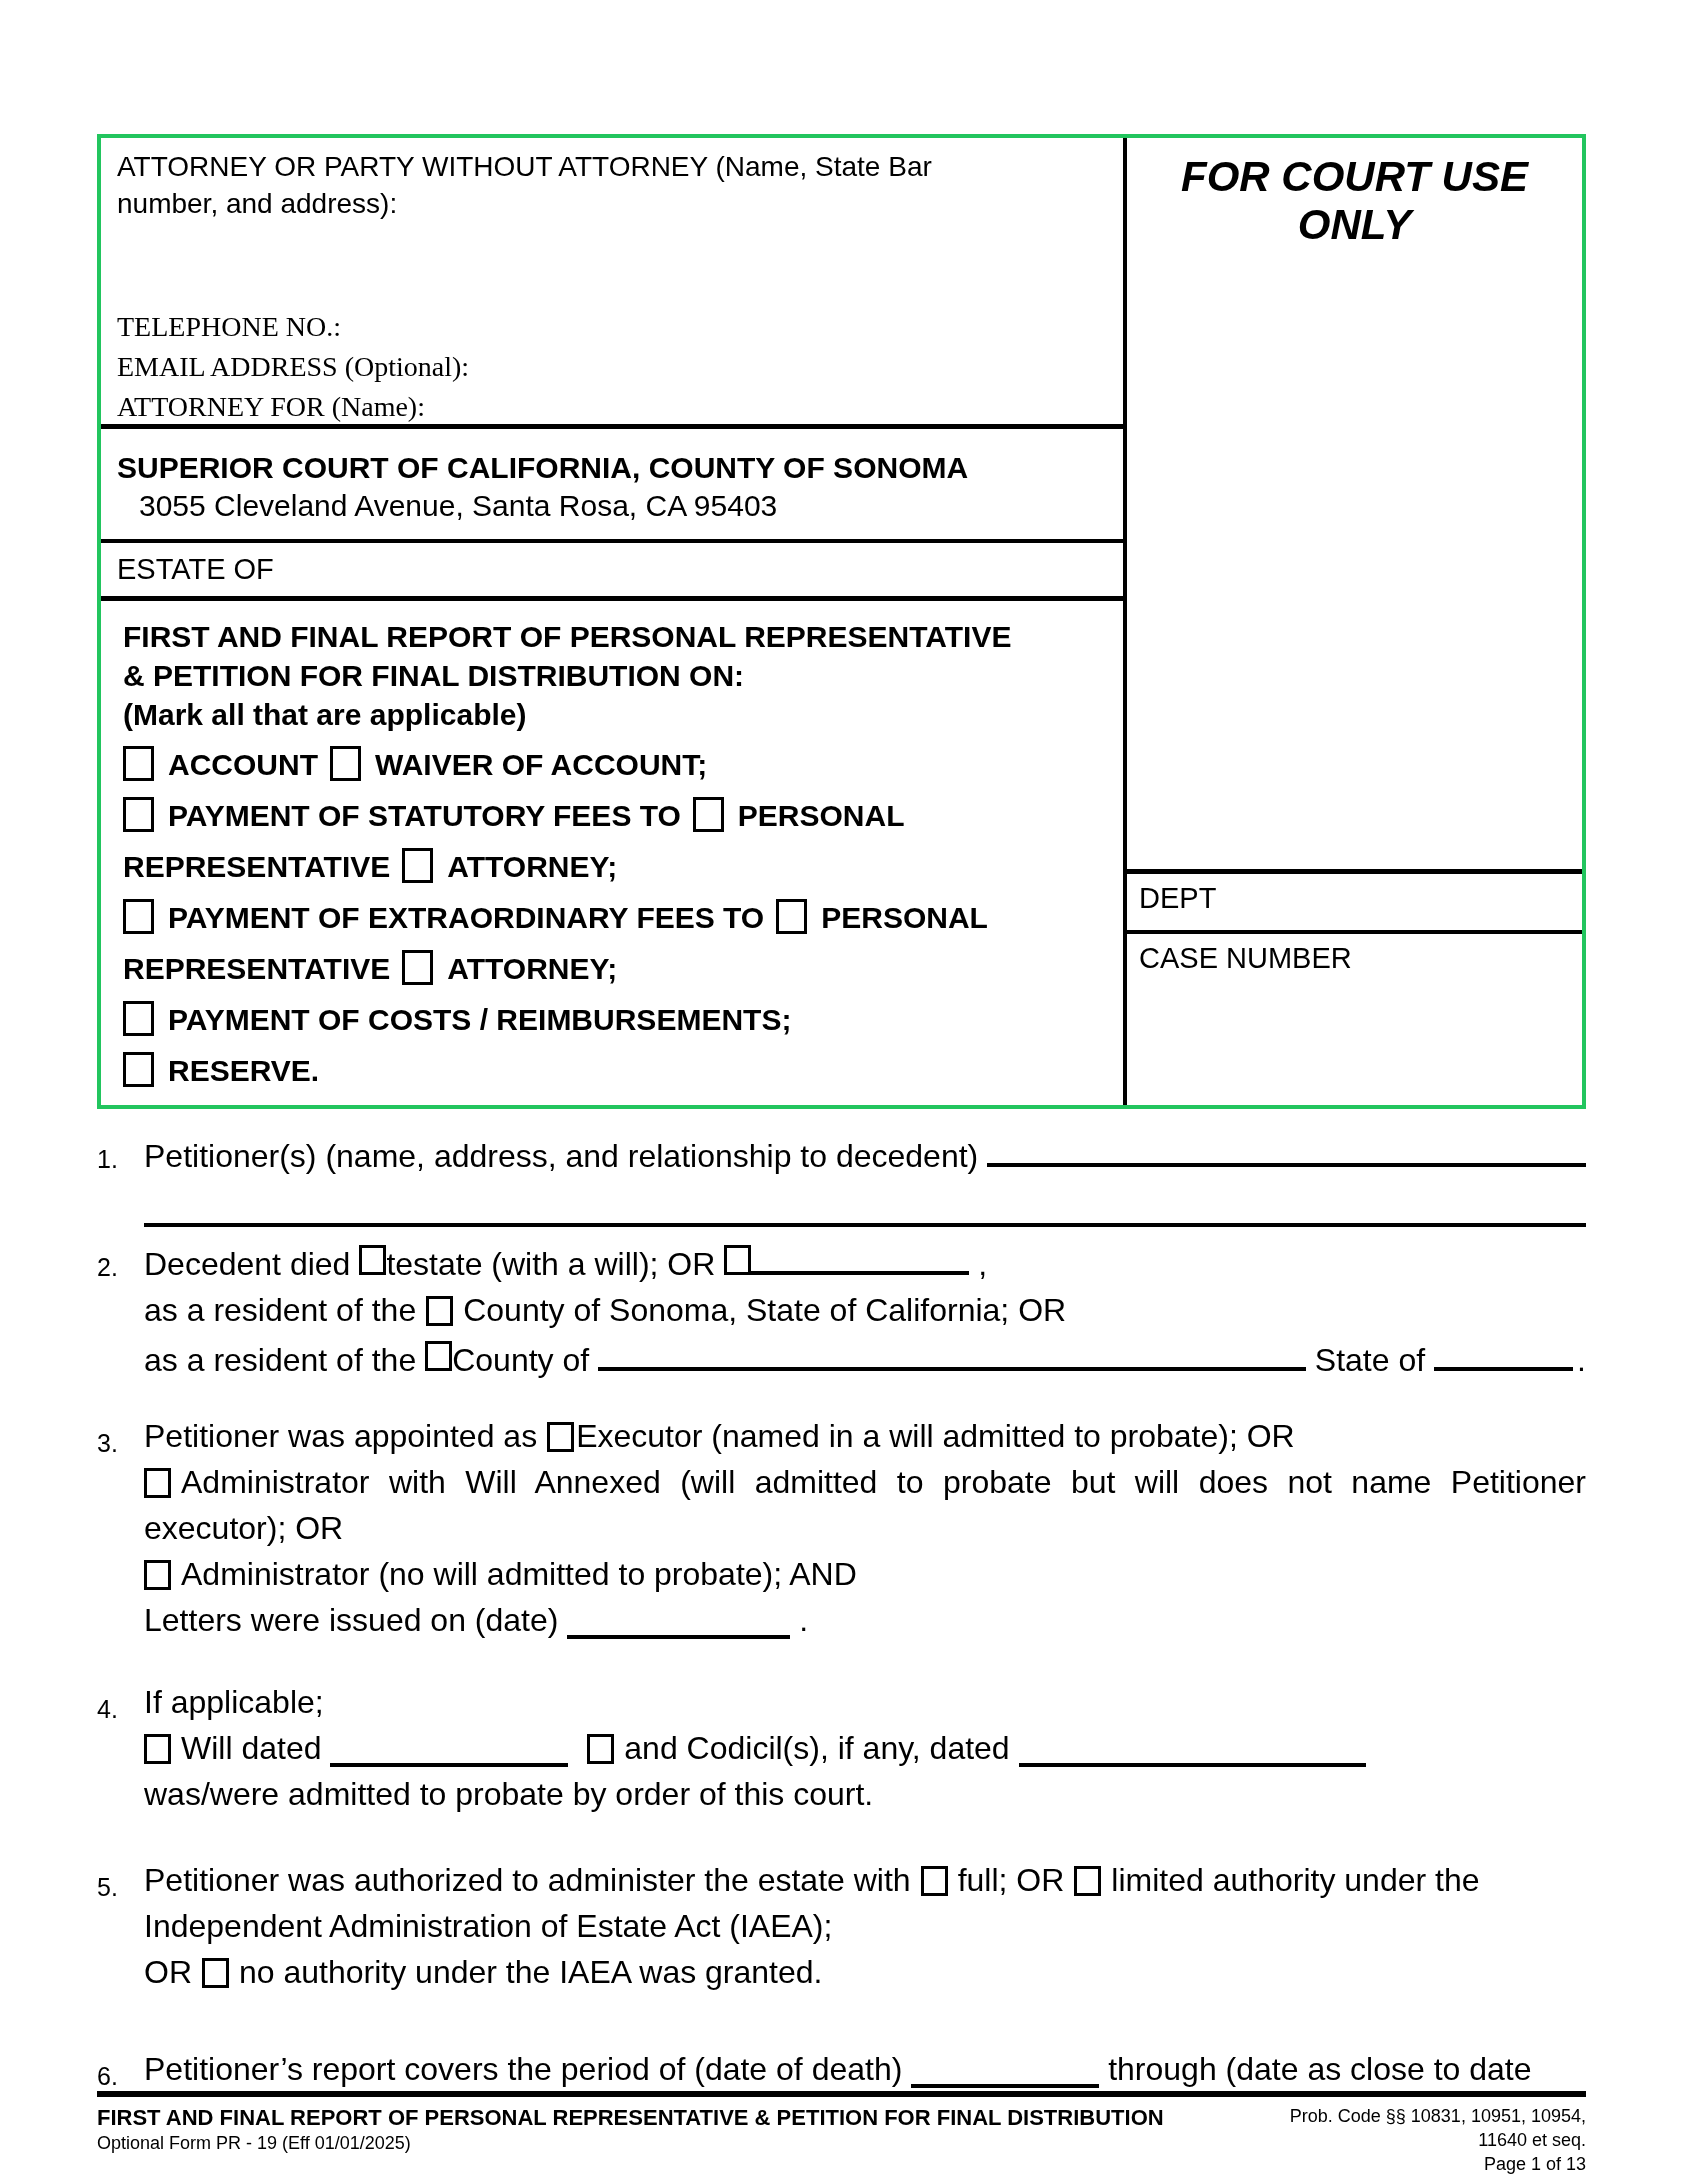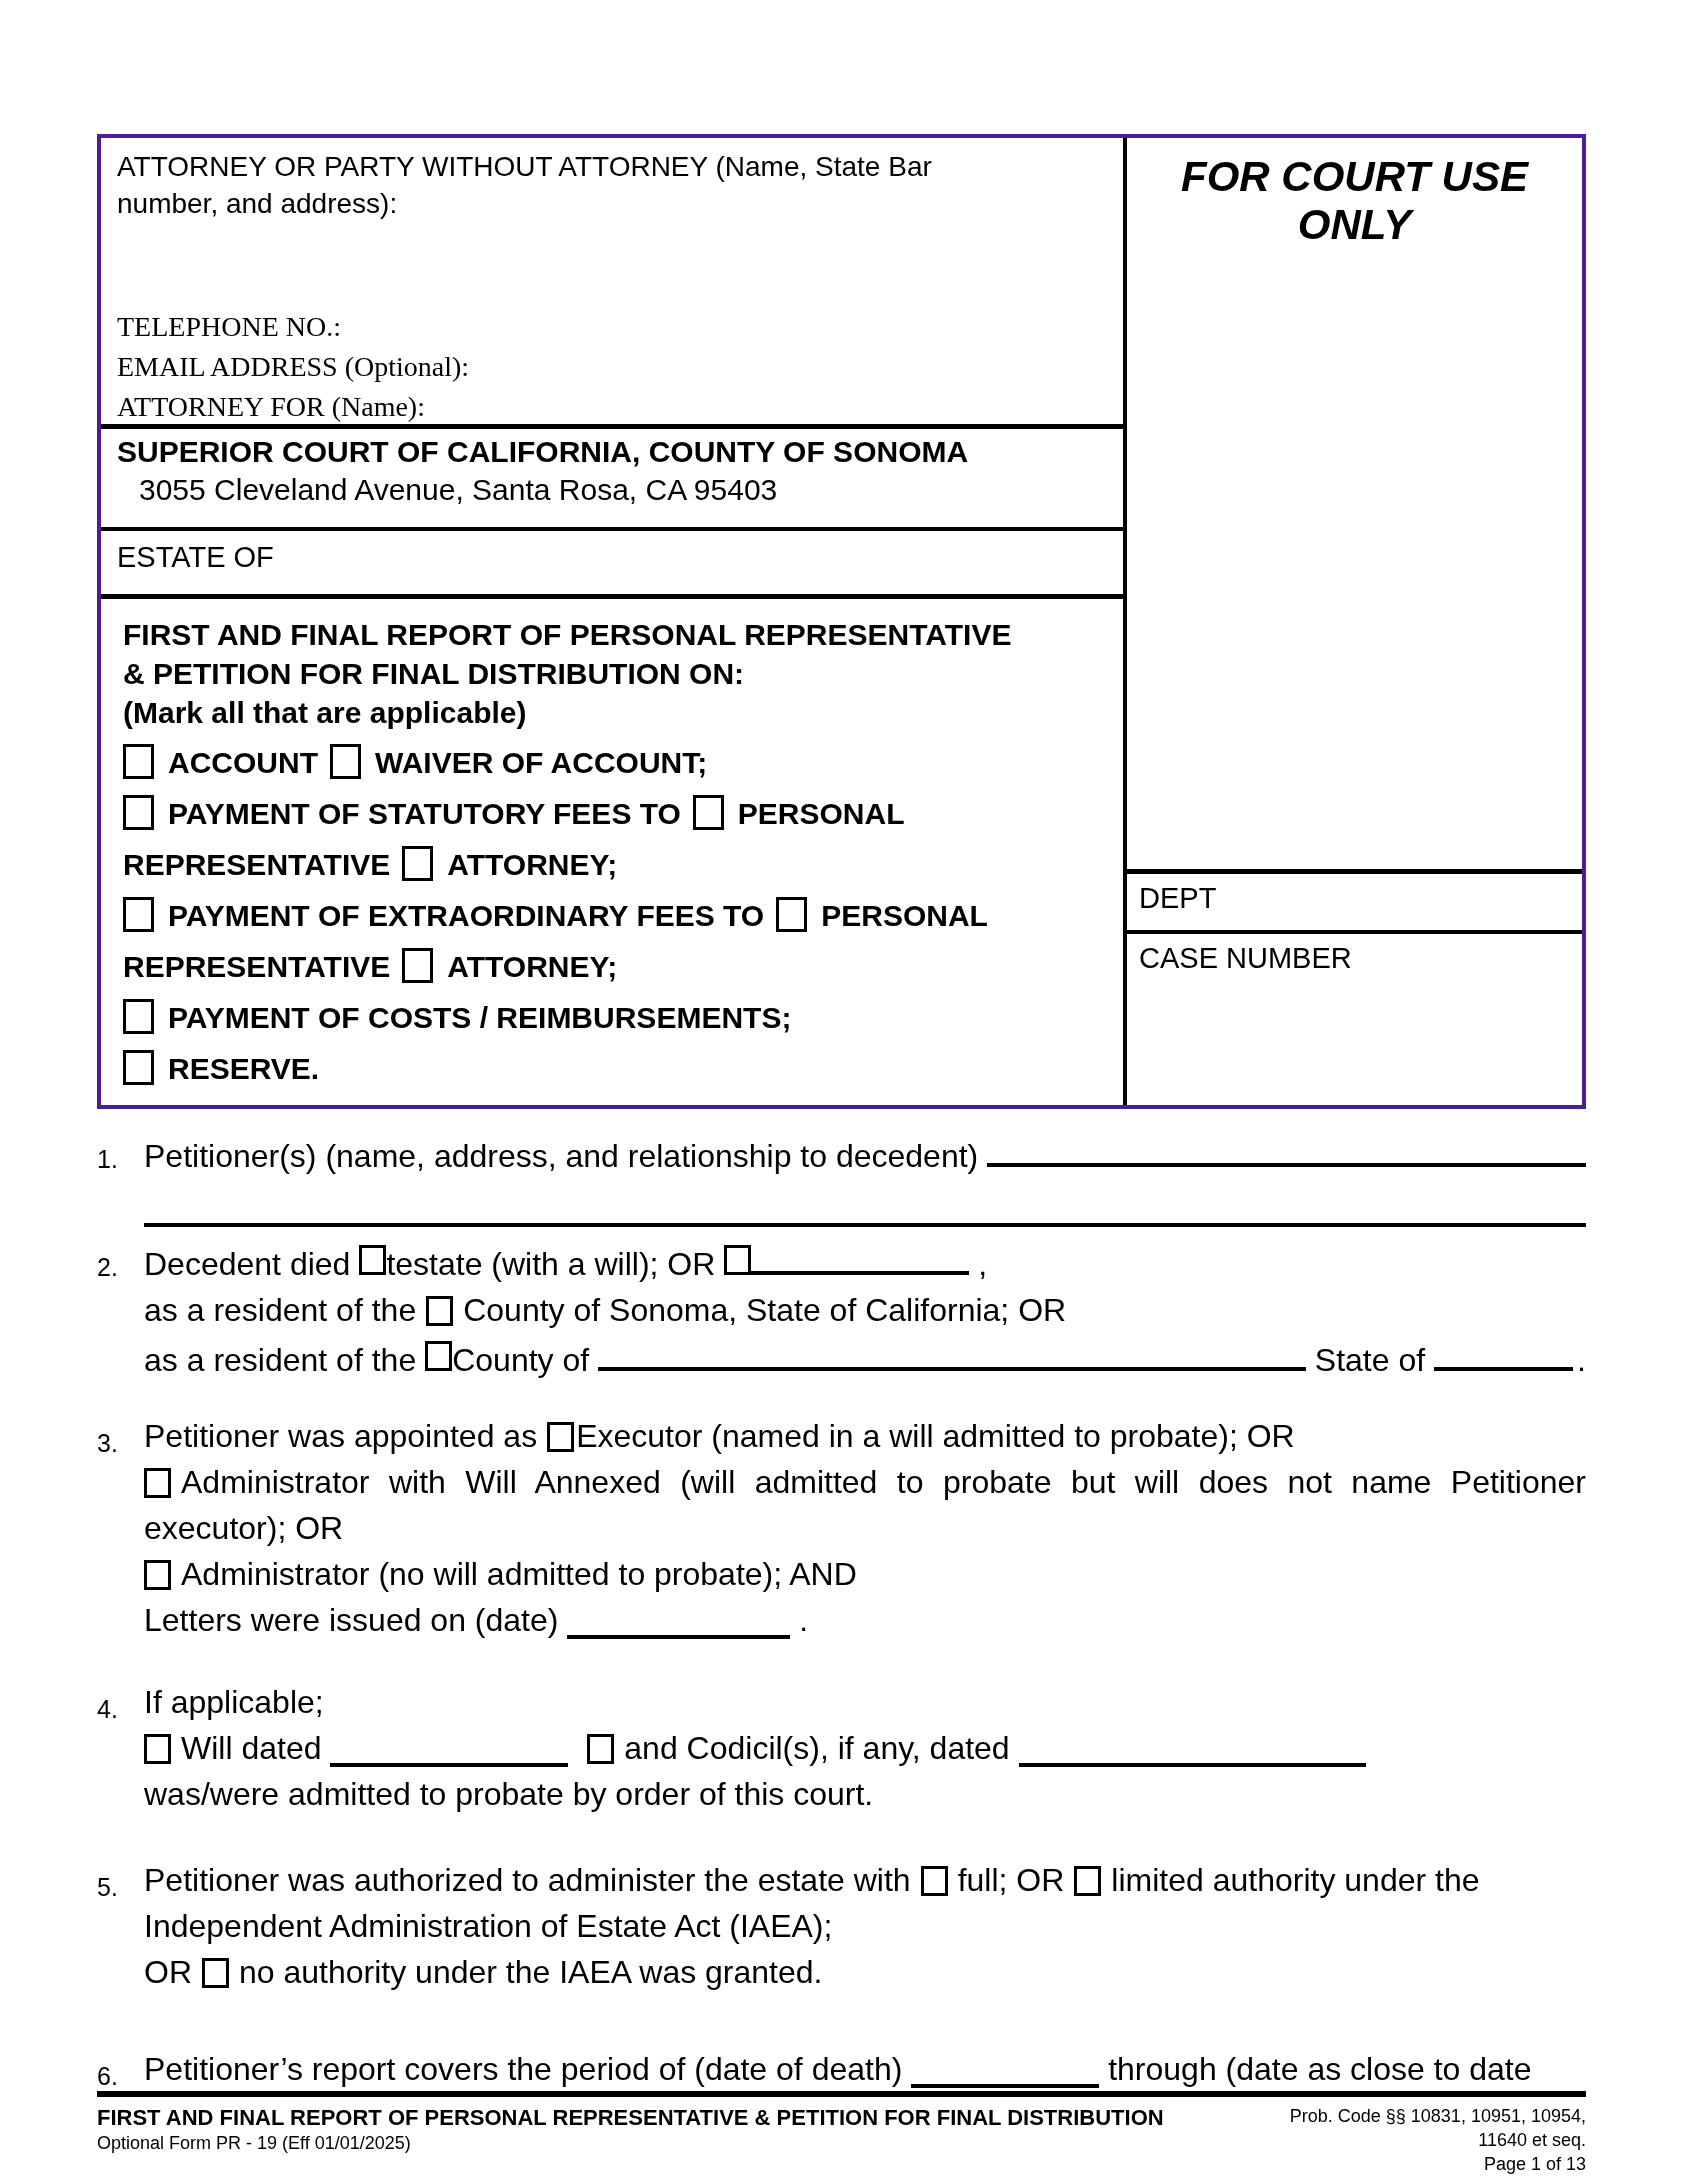--- a/index.html
+++ b/index.html
@@ -2,32 +2,32 @@
 <html><head>
 <meta charset="utf-8">
 <title>First and Final Report of Personal Representative</title>
 <style>
   html,body{margin:0;padding:0;background:#ffffff;}
   body{font-family:"Liberation Sans","DejaVu Sans",sans-serif;color:#000;}
   .page{position:relative;width:1683px;height:2178px;background:#fff;overflow:hidden;}
 
   
   .header-box{position:absolute;left:97px;top:134px;width:1489px;height:975px;
-    border:4px solid #4c1d95;box-sizing:border-box;display:flex;}
+    border:4px solid #22c55e;box-sizing:border-box;display:flex;}
   .hcol-left{width:1026px;border-right:4px solid #000;box-sizing:border-box;
     display:flex;flex-direction:column;}
   .hcol-right{flex:1;display:flex;flex-direction:column;}
 
   .sec-attorney{height:291px;border-bottom:5px solid #000;box-sizing:border-box;
     padding:10px 16px;font-size:28px;line-height:37px;}
   .attorney-gap{height:85px;}
   .h-line{line-height:40px;font-family:Liberation Serif, serif;}
 
   .sec-court{height:114px;border-bottom:4px solid #000;box-sizing:border-box;
-    padding:4px 16px;font-size:30px;line-height:38px;}
+    padding:20px 16px;font-size:30px;line-height:38px;}
   .court-name{font-weight:bold;}
   .court-address{padding-left:22px;}
 
   .sec-estate{height:73px;border-bottom:5px solid #000;box-sizing:border-box;
     padding:10px 16px;font-size:29px;}
 
   .sec-title{flex:1;padding:16px 22px;font-weight:bold;font-size:30px;box-sizing:border-box;}
   .t-line{line-height:39px;}
   .cb-line{margin-top:11px;line-height:40px;white-space:nowrap;}
 

